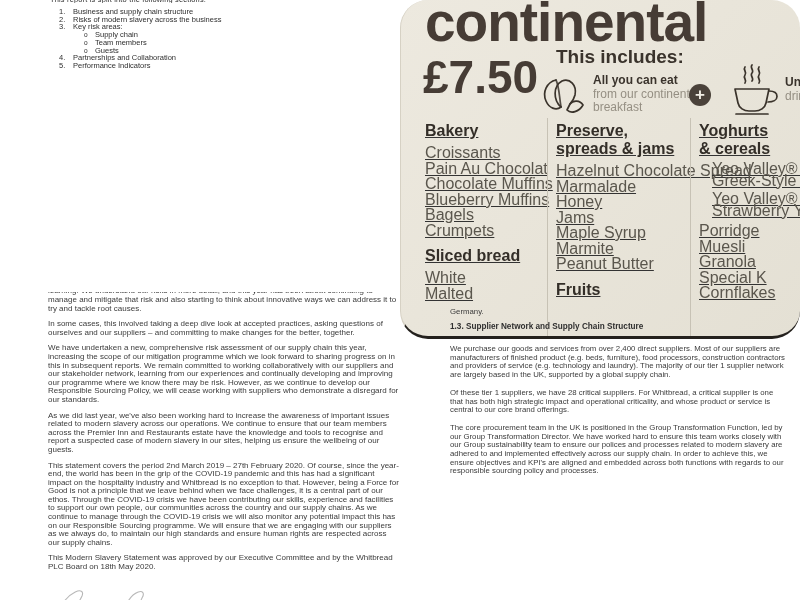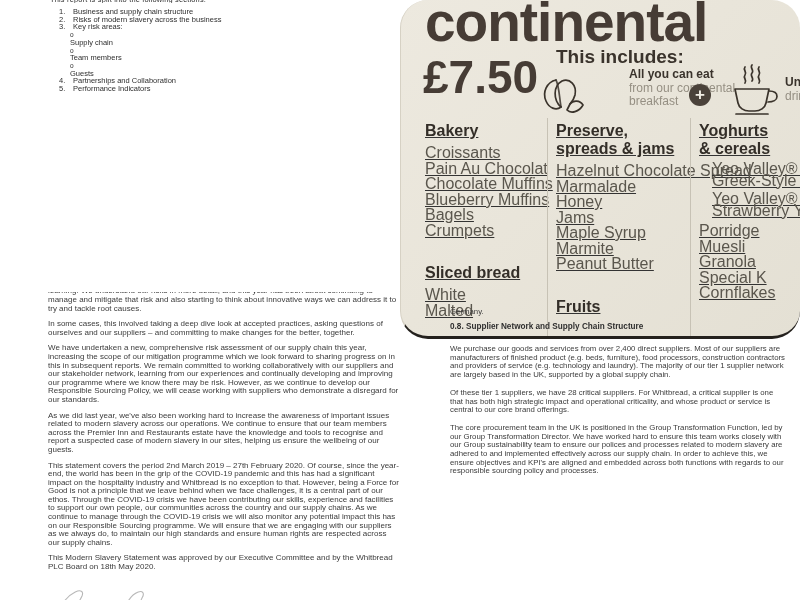--- a/index.html
+++ b/index.html
@@ -7,21 +7,21 @@
   .canvas {
     position:relative; width:800px; height:600px; background:#ffffff;
     overflow:hidden; font-family:"Liberation Sans", sans-serif; color:#333;
   }
   
   .clip-top { position:absolute; left:50px; top:0; width:330px; height:3px; overflow:hidden; }
   .clip-top span { display:block; margin-top:-5px; font-size:7.4px; color:#2c2c2c; letter-spacing:.2px; }
   .outline { position:absolute; left:59px; top:8px; font-size:7.5px; line-height:7.7px; color:#2e2e2e; }
   .outline .row { display:flex; }
   .outline .num { width:14px; flex:none; }
-  .outline .sub { margin-left:11px;flex-direction:column; }
+  .outline .sub { margin-left:25px; }
   .outline .bullet { width:11px; flex:none; font-size:6.5px; }
   
   .body-left { position:absolute; left:48px; top:292px; width:352px; font-size:8px; line-height:8.6px; color:#3b3b3b; }
   .clip-line { height:4px; overflow:hidden; }
   .clip-line span { display:block; margin-top:-4.8px; }
   .body-left p { margin:0 0 7px 0; }
   .signature-svg { position:absolute; left:52px; top:586px; }
   
   .menu {
     position:absolute; left:400px; top:0; width:400px; height:339px; overflow:hidden;
@@ -38,21 +38,21 @@
   .plus-badge {
     position:absolute; left:288px; top:84px; width:22px; height:22px; border-radius:50%;
     background:#4a423a; color:#f1eee5; font-size:17px; font-weight:700; line-height:21px; text-align:center;
   }
   .cols { position:absolute; left:24px; top:118px; right:0; bottom:-6px; display:flex;text-decoration:underline; }
   .vdiv { width:1px; background:#c7c2b5; flex:none; margin-right:8px; }
   .mcol1 { width:122px; flex:none; }
   .mcol2 { width:134px; flex:none; }
   .mcol3 { flex:1; min-width:0; }
   .mhead { font-size:16px; font-weight:700; color:#332e28; line-height:18px; margin:4px 0 5px 0; white-space:pre-line; }
-  .mhead.later { margin-top:26px; }
+  .mhead.later { margin-top:9px; }
   .mitem { font-size:16px; color:#5a564d; line-height:15.5px; white-space:nowrap; }
   .mitem.two { white-space:pre; line-height:11.5px; margin:2px 0 7px 13px; }
   .icon-stroke { stroke:#3a332b; fill:none; stroke-width:1.7; stroke-linecap:round; stroke-linejoin:round; }
   
   .doc-right { position:absolute; left:400px; top:300px; width:400px; padding:7px 12px 0 50px; color:#3b3b3b; }
   .doc-right .frag { font-size:7.8px; margin-bottom:6px; }
   .doc-right h3 { font-size:8.2px; font-weight:700; color:#2f2f2f; margin:0 0 14px 0; }
   .doc-right p { font-size:7.8px; line-height:8.7px; margin:0 0 9px 0; }
 </style>
 </head>
@@ -120,21 +120,21 @@
     <div class="menu-title">continental</div>
     <div class="menu-price">£7.50</div>
     <div class="includes-heading">This includes:</div>
 
     <svg class="perk-icon" style="left:138px; top:70px;" width="48" height="48" viewBox="0 0 48 48">
       <path class="icon-stroke" d="M17,10 C8,12 3,22 7,31 C10,38 17,41 22,37"></path>
       <path class="icon-stroke" d="M22,37 C14,30 14,16 23,11 C31,8 38,15 36,25 C35,29 33,32 31,34"></path>
       <path class="icon-stroke" d="M31,34 C34,30 41,30 44,35 C40,42 32,44 28,40 Z"></path>
       <path class="icon-stroke" d="M17,10 C20,16 20,24 22,37" opacity="0.85"></path>
     </svg>
-    <div class="perk-text" style="left:192px; top:68px;margin-left:36px;">
+    <div class="perk-text" style="left:192px; top:74px;">
       <div class="t">All you can eat</div>
       <div class="s">from our continental
 breakfast</div>
     </div>
 
     <div class="plus-badge">+</div>
 
     <svg class="perk-icon" style="left:322px; top:64px;" width="58" height="52" viewBox="0 0 58 52">
       <path class="icon-stroke" d="M22,3 c-2.5,3 2.5,5 0,8 c-2.5,3 2.5,5 0,8" stroke-width="1.4"></path>
       <path class="icon-stroke" d="M29,1 c-2.5,3 2.5,5 0,8 c-2.5,3 2.5,5 0,8" stroke-width="1.4"></path>
@@ -189,19 +189,19 @@
         <div class="mitem">Granola</div>
         <div class="mitem">Special K</div>
         <div class="mitem">Cornflakes</div>
 
       </div>
     </div>
   </div>
 
   <div class="doc-right">
     <div class="frag">Germany.</div>
-    <h3>0.8.  Supplier Network and Supply Chain Structure</h3>
+    <h3>1.3.  Supplier Network and Supply Chain Structure</h3>
     <p>We purchase our goods and services from over 2,400 direct suppliers.  Most of our suppliers are manufacturers of finished product (e.g. beds, furniture), food processors, construction contractors and providers of service (e.g. technology and laundry). The majority of our tier 1 supplier network are largely based in the UK, supported by a global supply chain.</p>
     <p>Of these tier 1 suppliers, we have 28 critical suppliers. For Whitbread, a critical supplier is one that has both high strategic impact and operational criticality, and whose product or service is central to our core brand offerings.</p>
     <p>The core procurement team in the UK is positioned in the Group Transformation Function, led by our Group Transformation Director. We have worked hard to ensure this team works closely with our Group sustainability team to ensure our polices and processes related to modern slavery are adhered to and implemented effectively across our supply chain. In order to achieve this, we ensure objectives and KPI's are aligned and embedded across both functions with regards to our responsible sourcing policy and processes.</p>
   </div>
 
 </div>
 
 </body></html>

